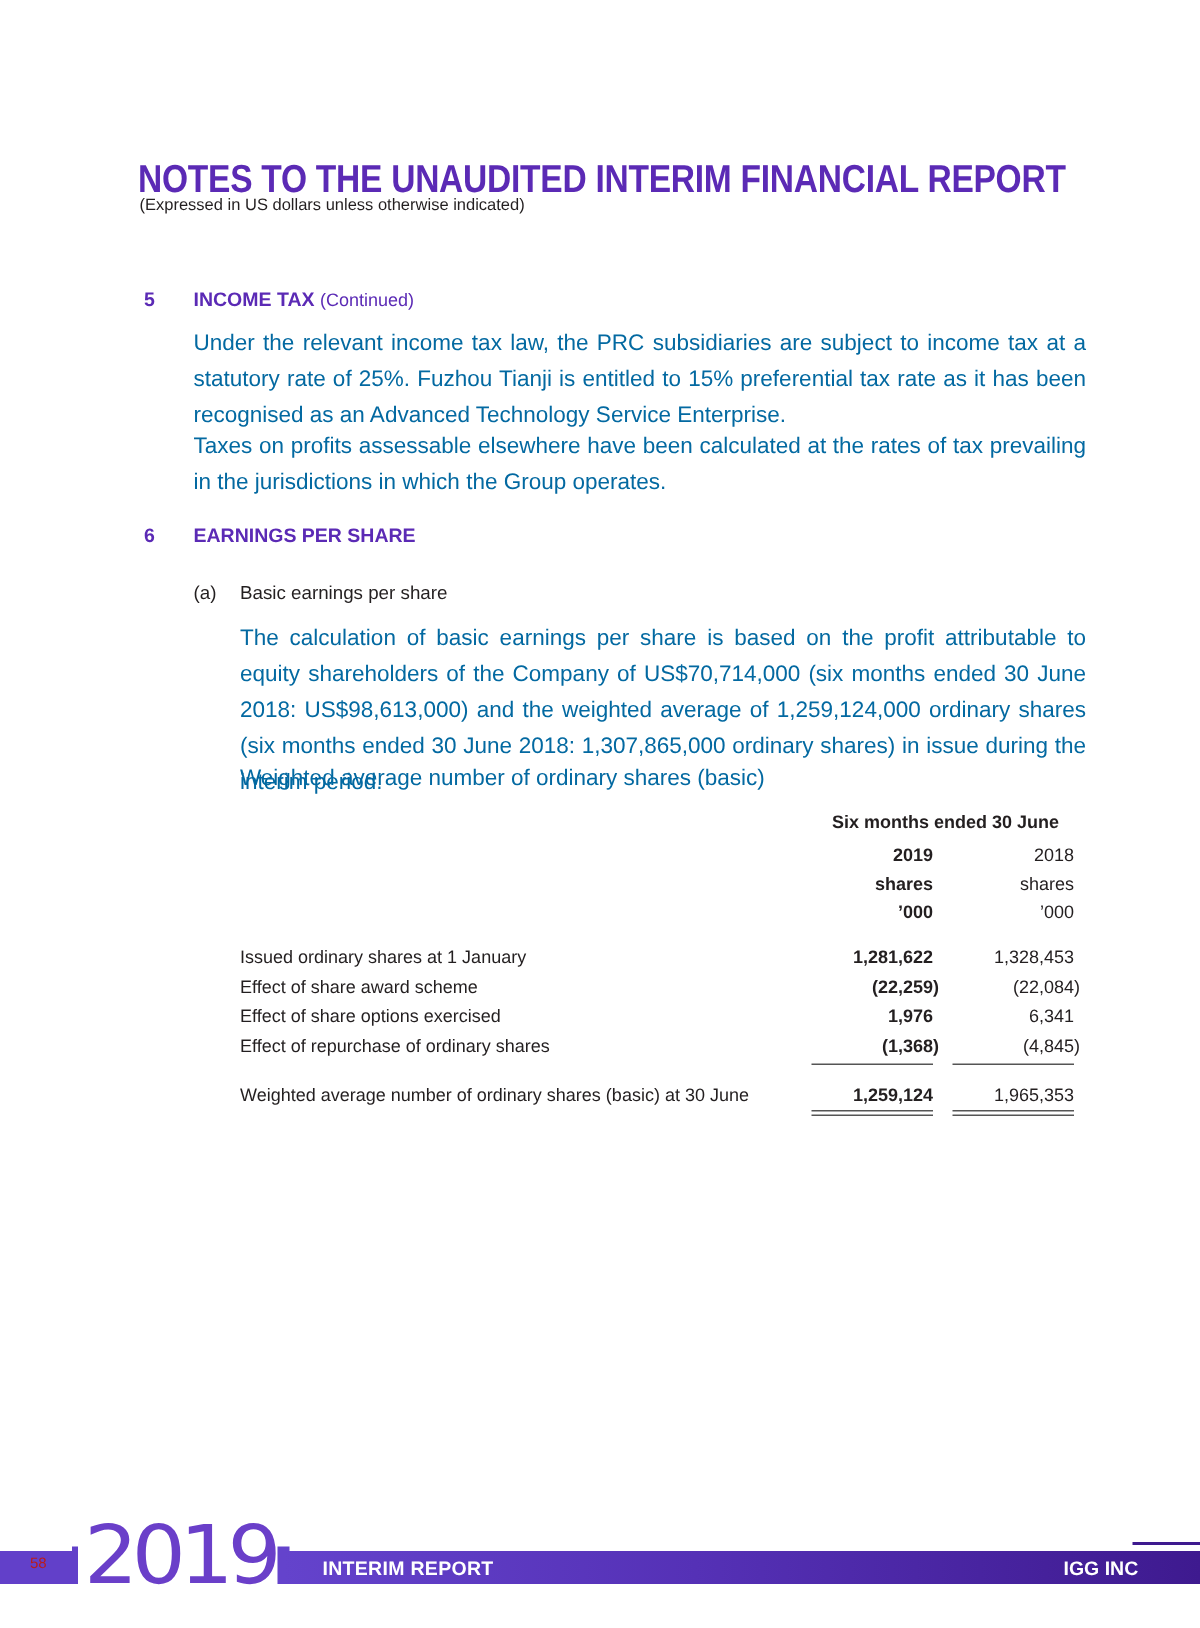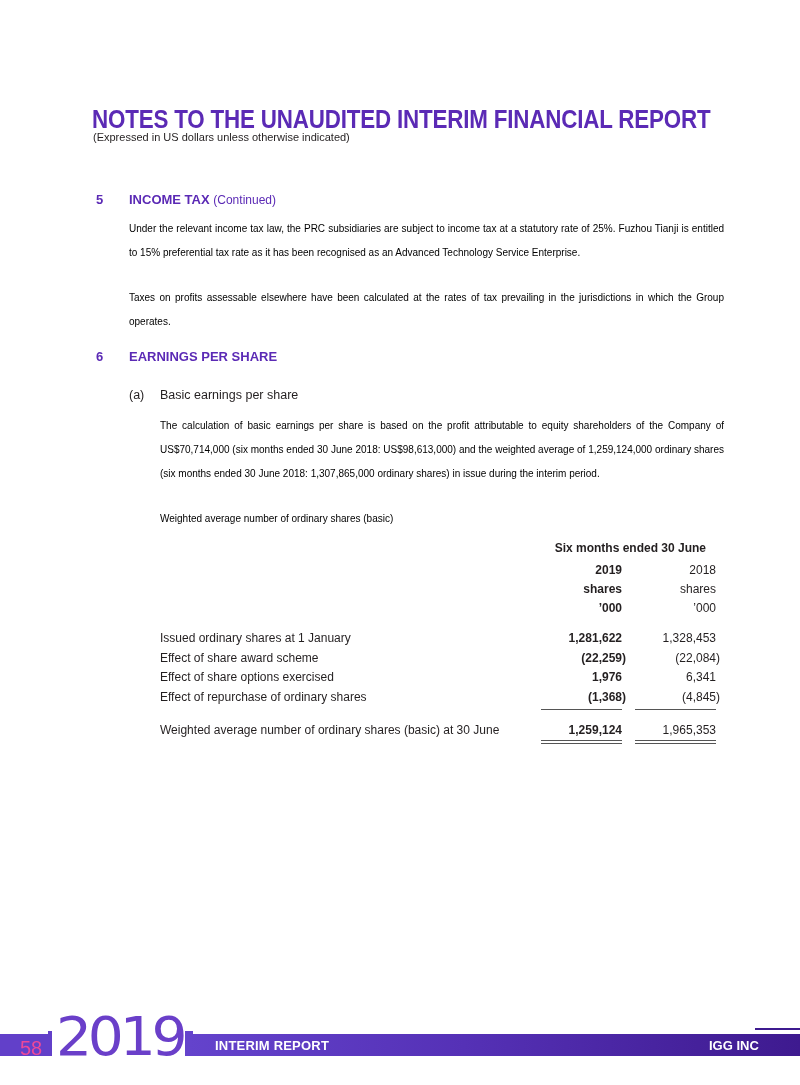--- a/index.html
+++ b/index.html
@@ -7,22 +7,22 @@
          font-family: "Liberation Sans", sans-serif; color: #231f20; }
   .page-title { position: absolute; left: 92px; top: 104px; font-family: "Liberation Sans", sans-serif;
                 font-weight: bold; font-size: 26px; color: #5b2ab5; letter-spacing: -0.2px;
                 transform: scaleX(0.86); transform-origin: left top; white-space: nowrap; }
   .page-subtitle { position: absolute; left: 93px; top: 131px; font-size: 11px; color: #231f20; }
 
   .sec-num { position: absolute; left: 96px; font-weight: bold; font-size: 13px; color: #5b2ab5; }
   .sec-title { position: absolute; left: 129px; font-weight: bold; font-size: 13px; color: #5b2ab5; }
   .sec-title .cont { font-weight: normal; font-size: 12px; }
 
-  .para { position: absolute; left: 129px; width: 595px; font-size: 10px; line-height: 24px;
-          text-align: justify; color: #000000; }
+  .para { position: absolute; left: 129px; width: 595px; font-size: 15px; line-height: 24px;
+          text-align: justify; color: #0369a1; }
   .para.indent { left: 160px; width: 564px; }
 
   .sub-label { position: absolute; left: 129px; font-size: 12.5px; }
   .sub-title { position: absolute; left: 160px; font-size: 12.5px; }
 
   .th { position: absolute; font-size: 12px; text-align: right; }
   .th.bold { font-weight: bold; }
   .row-label { position: absolute; left: 160px; font-size: 12px; }
   .cell { position: absolute; font-size: 12px; text-align: right; }
   .cell.bold { font-weight: bold; }
@@ -30,21 +30,21 @@
   .c2019.neg { right: 174px; }
   .c2018 { right: 84px; }
   .c2018.neg { right: 80px; }
 
   .rule { position: absolute; height: 0; border-top: 1px solid #555; }
   .drule { position: absolute; height: 2px; border-top: 1px solid #555; border-bottom: 1px solid #555; }
 
   
   .footer-bar-left { position: absolute; left: 0; top: 1034px; width: 52px; height: 22px; background: #6240c9; }
   .footer-bar-left2 { position: absolute; left: 48px; top: 1031px; width: 4px; height: 25px; background: #6240c9; }
-  .page-number { position: absolute; left: 20px; top: 1037px; font-size: 20px; color: #ec4899; }
+  .page-number { position: absolute; left: 20px; top: 1037px; font-size: 10px; color: #b91c1c; }
   .year-logo { position: absolute; left: 56px; top: 1010px; font-size: 54px; line-height: 54px; color: #6a3fc9;
                font-family: "DejaVu Sans", sans-serif; font-weight: normal; letter-spacing: -4px;
                transform: scaleX(1.05); transform-origin: left top; }
   .footer-bar-main { position: absolute; left: 189px; top: 1034px; width: 611px; height: 22px;
                      background: linear-gradient(90deg, #6443cc 0%, #5531b6 45%, #3e1a8f 100%); }
   .footer-notch { position: absolute; left: 185px; top: 1031px; width: 8px; height: 25px; background: #6443cc; }
   .footer-title { position: absolute; left: 202px; top: 1038px; font-size: 13px; font-weight: bold; color: #ffffff; letter-spacing: 0.2px; padding-left: 13px; }
   .footer-company { position: absolute; left: 709px; top: 1038px; font-size: 13px; font-weight: bold; color: #ffffff; }
   .footer-accent { position: absolute; left: 755px; top: 1028px; width: 45px; height: 2px; background: #3e1a8f; }
 </style>

